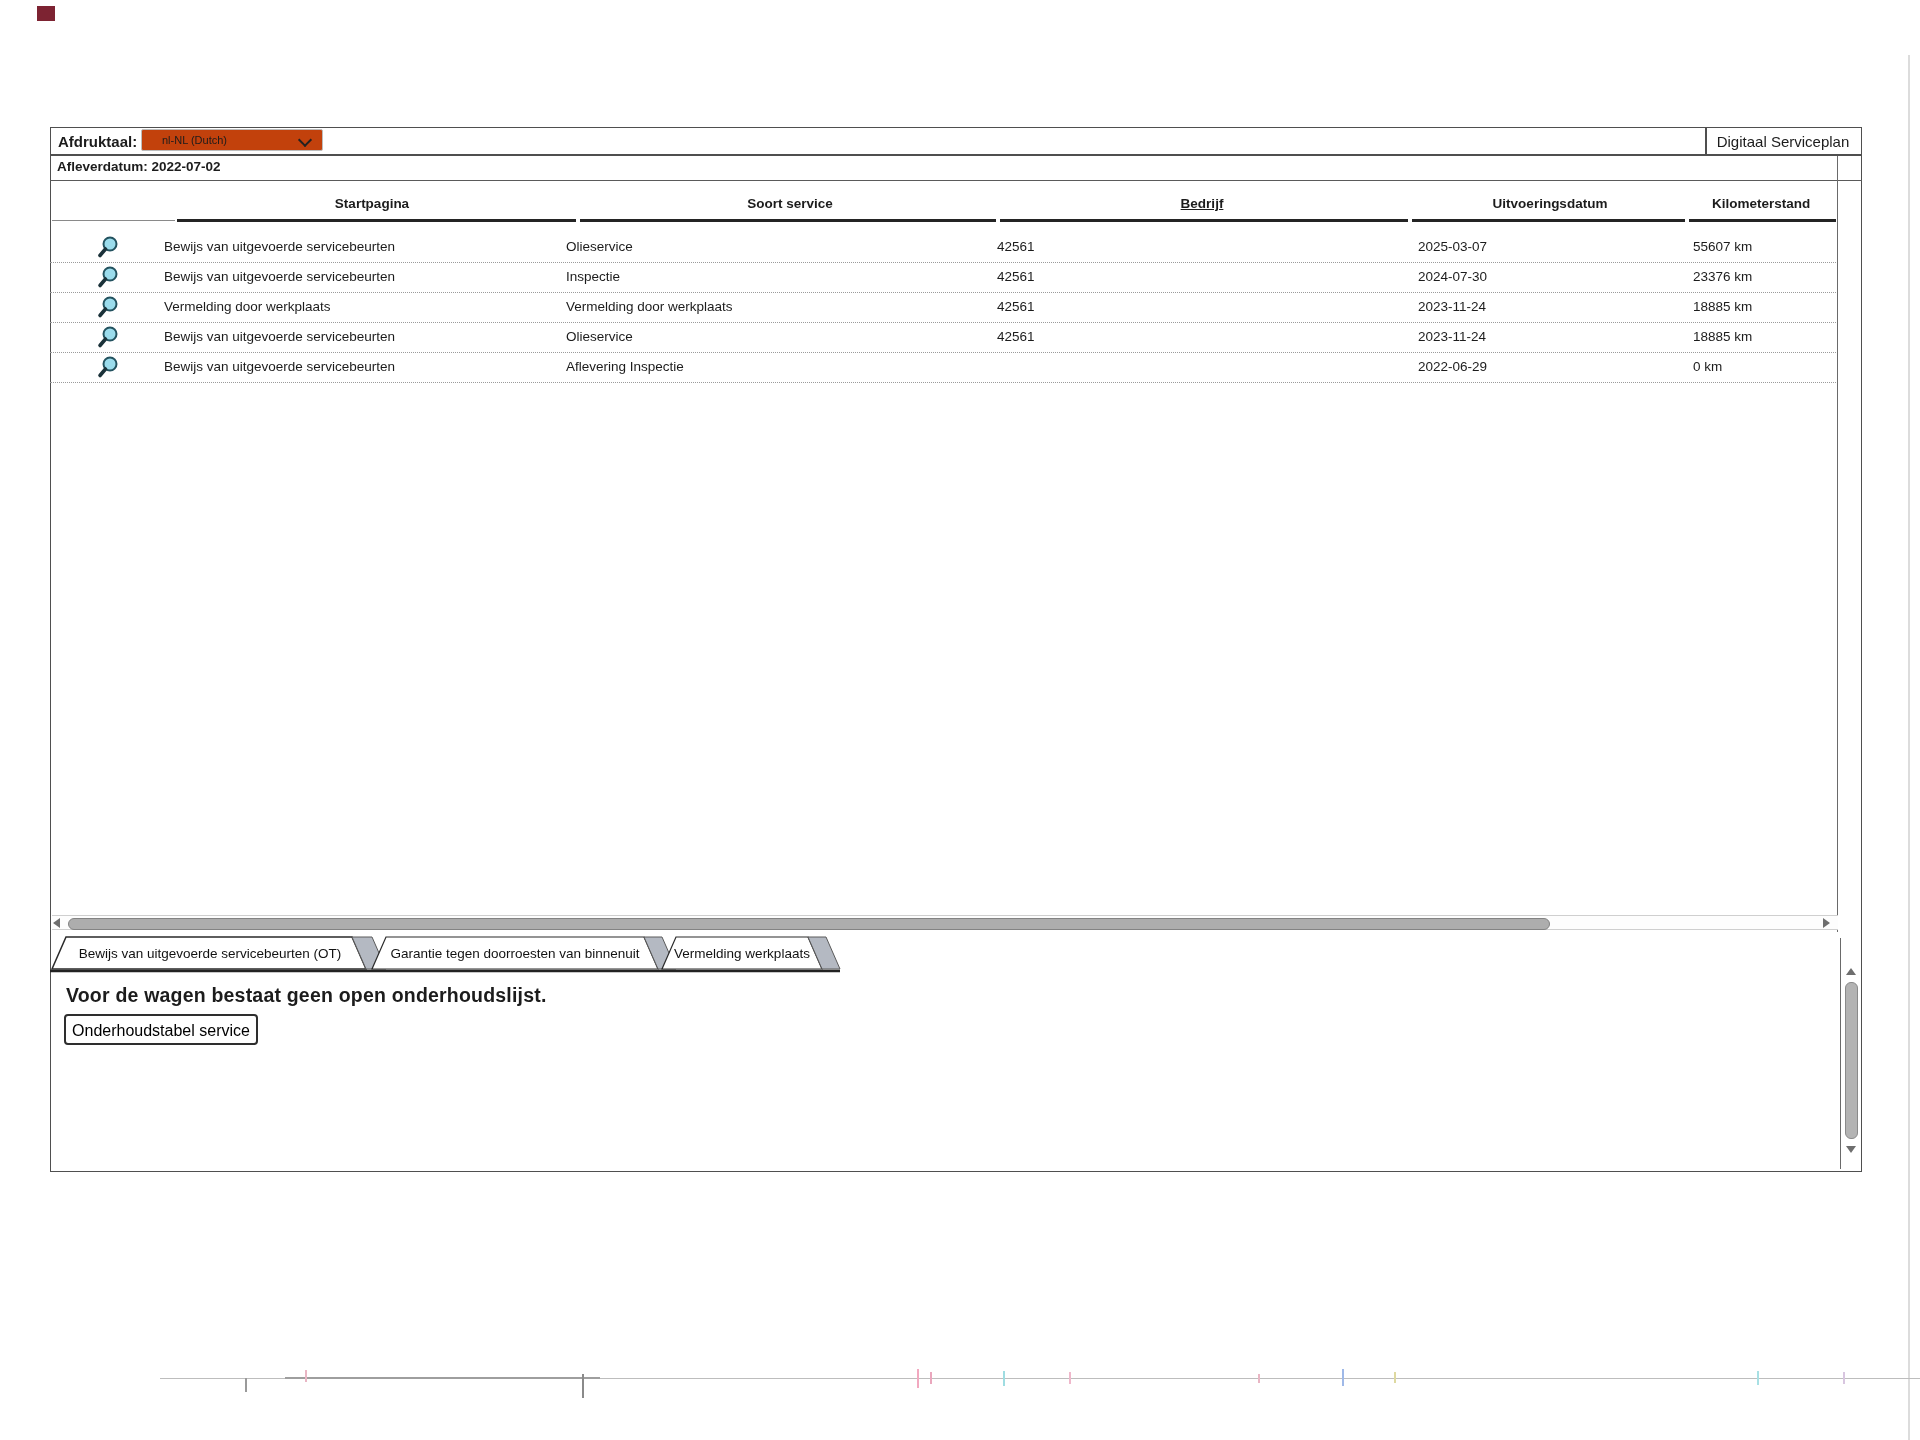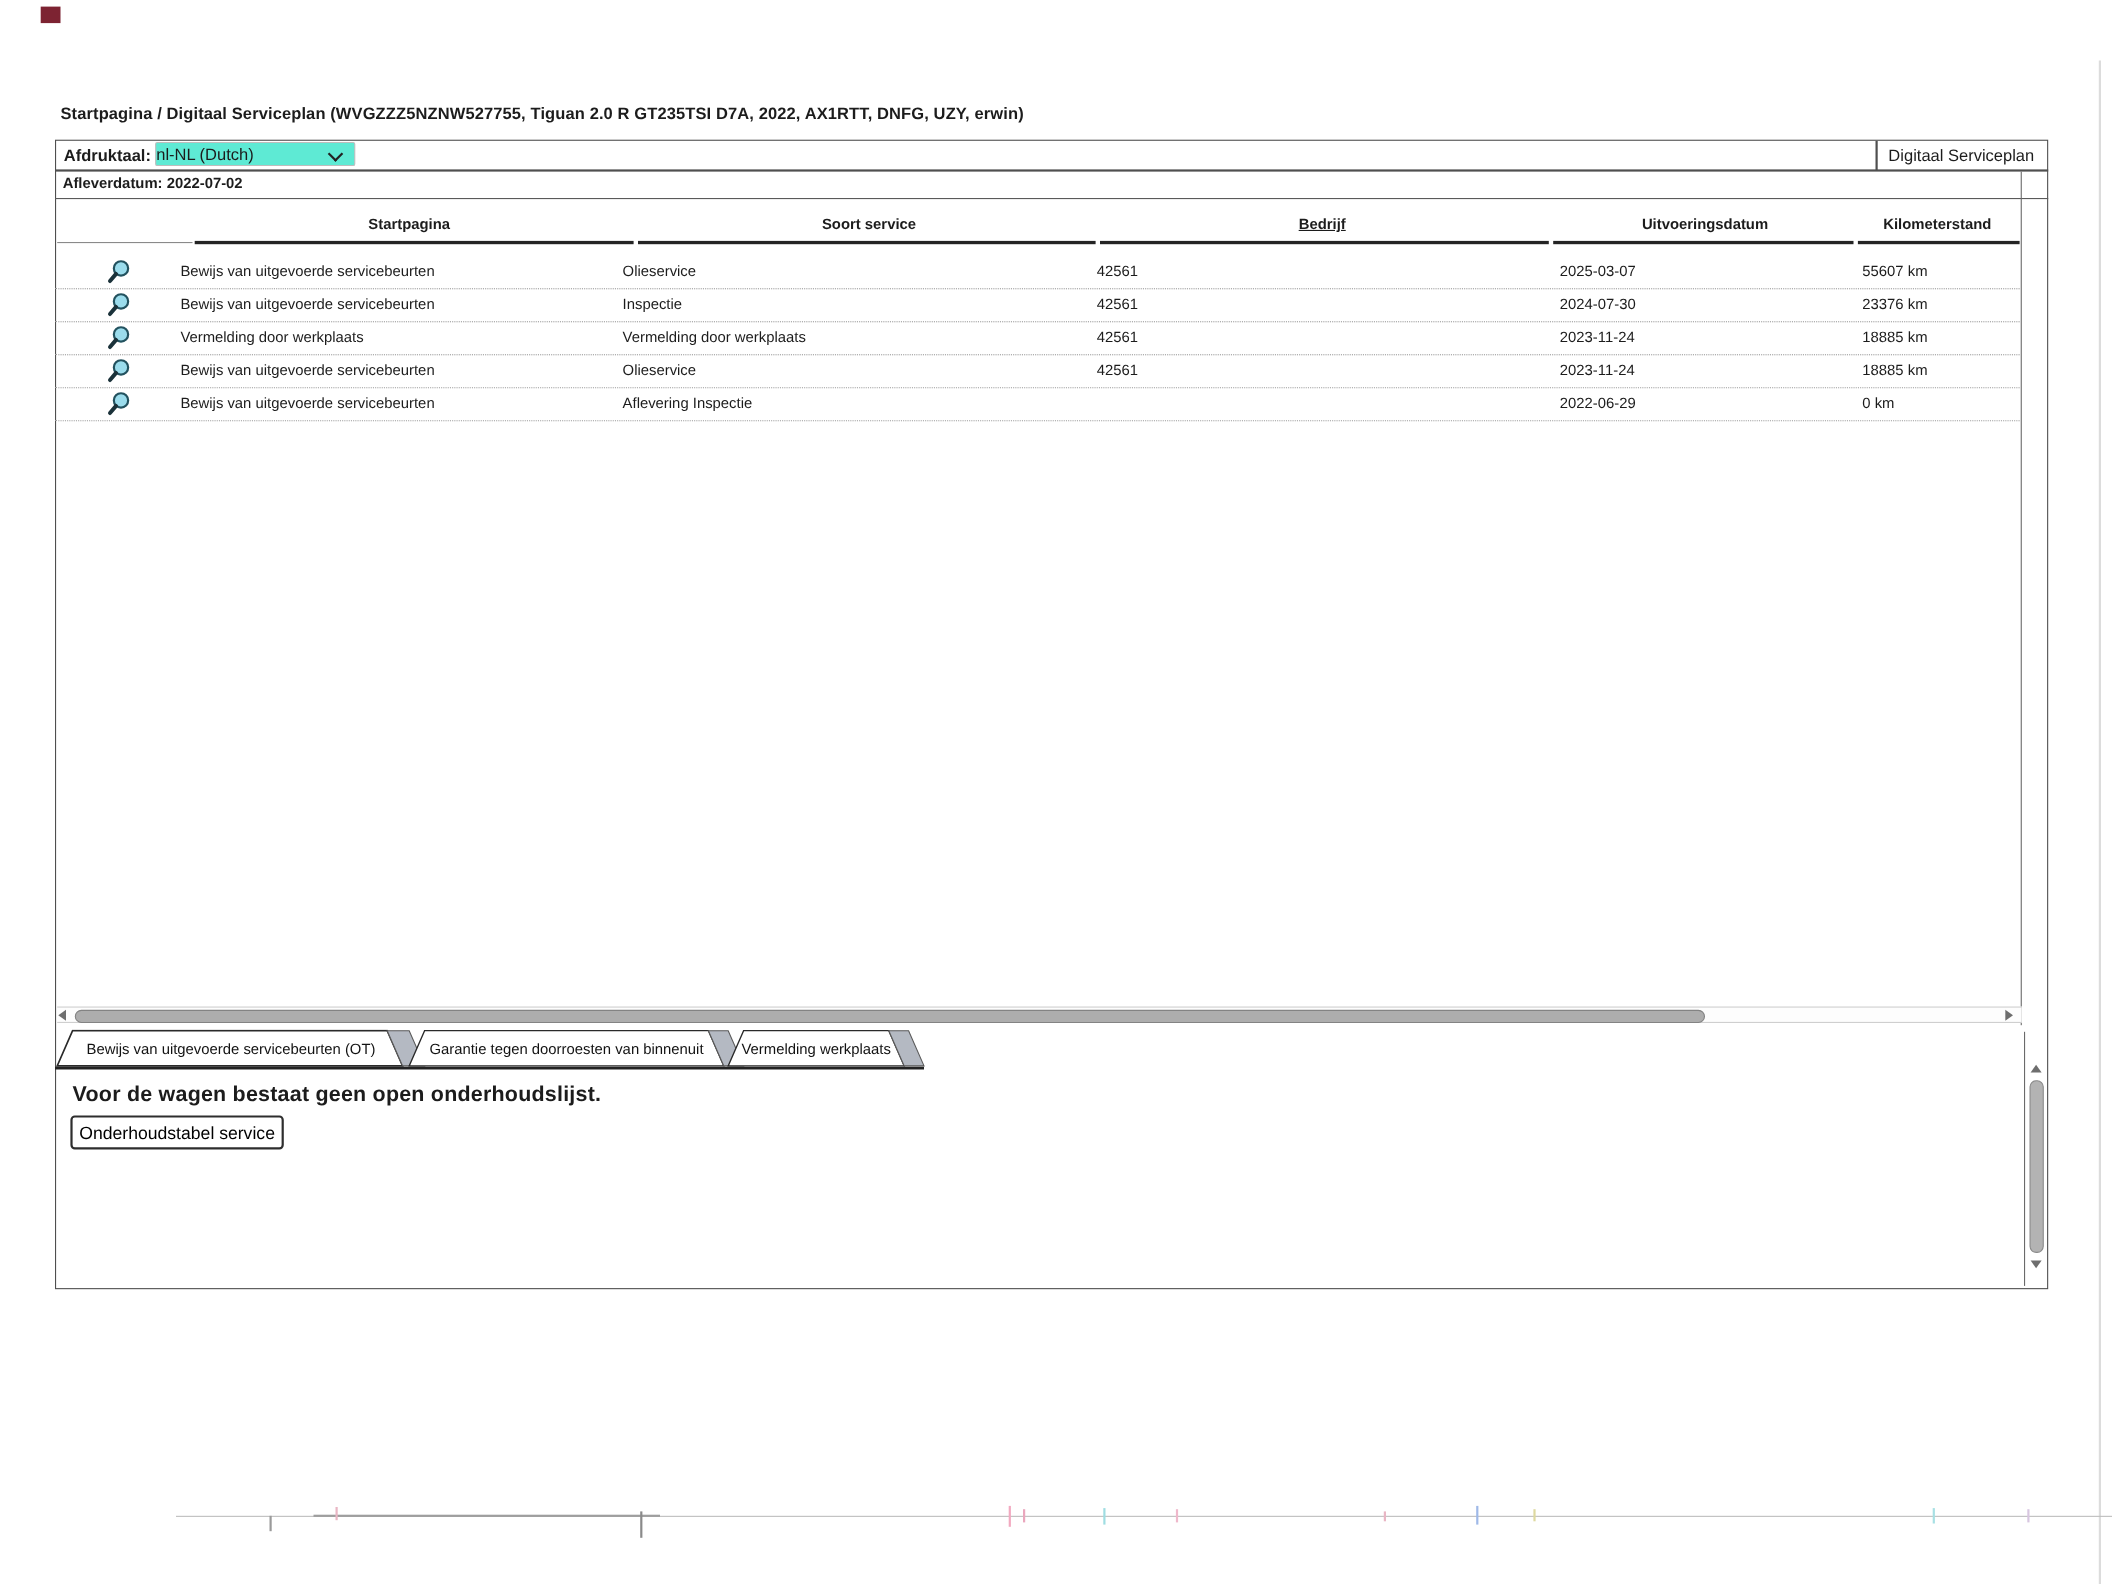--- a/index.html
+++ b/index.html
@@ -14,22 +14,22 @@
   
   .panel{left:50px;top:127px;width:1810px;height:1043px;border:1.5px solid #4f4f4f;background:#fff;}
   .topbar-border{left:50px;top:154px;width:1812px;height:1.5px;background:#4f4f4f;}
   .title-cell-border{left:1705px;top:128px;width:1.5px;height:27px;background:#4f4f4f;}
   .afl-border{left:50px;top:180px;width:1812px;height:1px;background:#5a5a5a;}
   .table-right-border{left:1837px;top:156px;width:1px;height:776px;background:#6a6a6a;}
   .pane-right-border{left:1840px;top:938px;width:1px;height:231px;background:#6a6a6a;}
 
   
   .lang-label{left:58px;top:133px;font-size:15px;font-weight:bold;}
-  .lang-select{left:141px;top:129px;width:182px;height:22px;background:#5eead4;border:1px solid #bdbdbd;
-               border-radius:2px;font-size:15px;line-height:21px;padding-left:0;box-sizing:border-box;cursor:default;}
+  .lang-select{left:141px;top:129px;width:182px;height:22px;background:#c2410c;border:1px solid #bdbdbd;
+               border-radius:2px;font-size:11px;line-height:21px;padding-left:20px;box-sizing:border-box;cursor:default;}
   .chev{position:absolute;right:12px;top:5px;width:8px;height:8px;border-right:2.4px solid #222;
         border-bottom:2.4px solid #222;transform:rotate(45deg);}
   .app-title{left:1705px;top:133px;width:156px;text-align:center;font-size:15px;}
   .afl-date{left:57px;top:159px;font-size:13.5px;font-weight:bold;}
 
   
   .th{position:absolute;top:196px;font-size:13.5px;font-weight:bold;transform:translateX(-50%);white-space:nowrap;}
   .th-right{transform:none;}
   .hu{position:absolute;top:219px;height:2.5px;background:#242424;}
   .hu-icon{position:absolute;top:220px;height:1px;background:#8a8a8a;}
@@ -69,21 +69,20 @@
 </style>
 </head>
 <body>
 
 <div class="page">
 
   <div class="abs red-mark"></div>
   <div class="abs right-scanline"></div>
   <div class="abs speck"></div>
 
-  <div class="abs breadcrumb nowrap">Startpagina / Digitaal Serviceplan (WVGZZZ5NZNW527755, Tiguan 2.0 R GT235TSI D7A, 2022, AX1RTT, DNFG, UZY, erwin)</div>
 
   <div class="abs panel"></div>
   <div class="abs topbar-border"></div>
   <div class="abs title-cell-border"></div>
   <div class="abs afl-border"></div>
   <div class="abs table-right-border"></div>
   <div class="abs pane-right-border"></div>
 
   <div class="abs lang-label">Afdruktaal:</div>
   <div class="abs lang-select">

